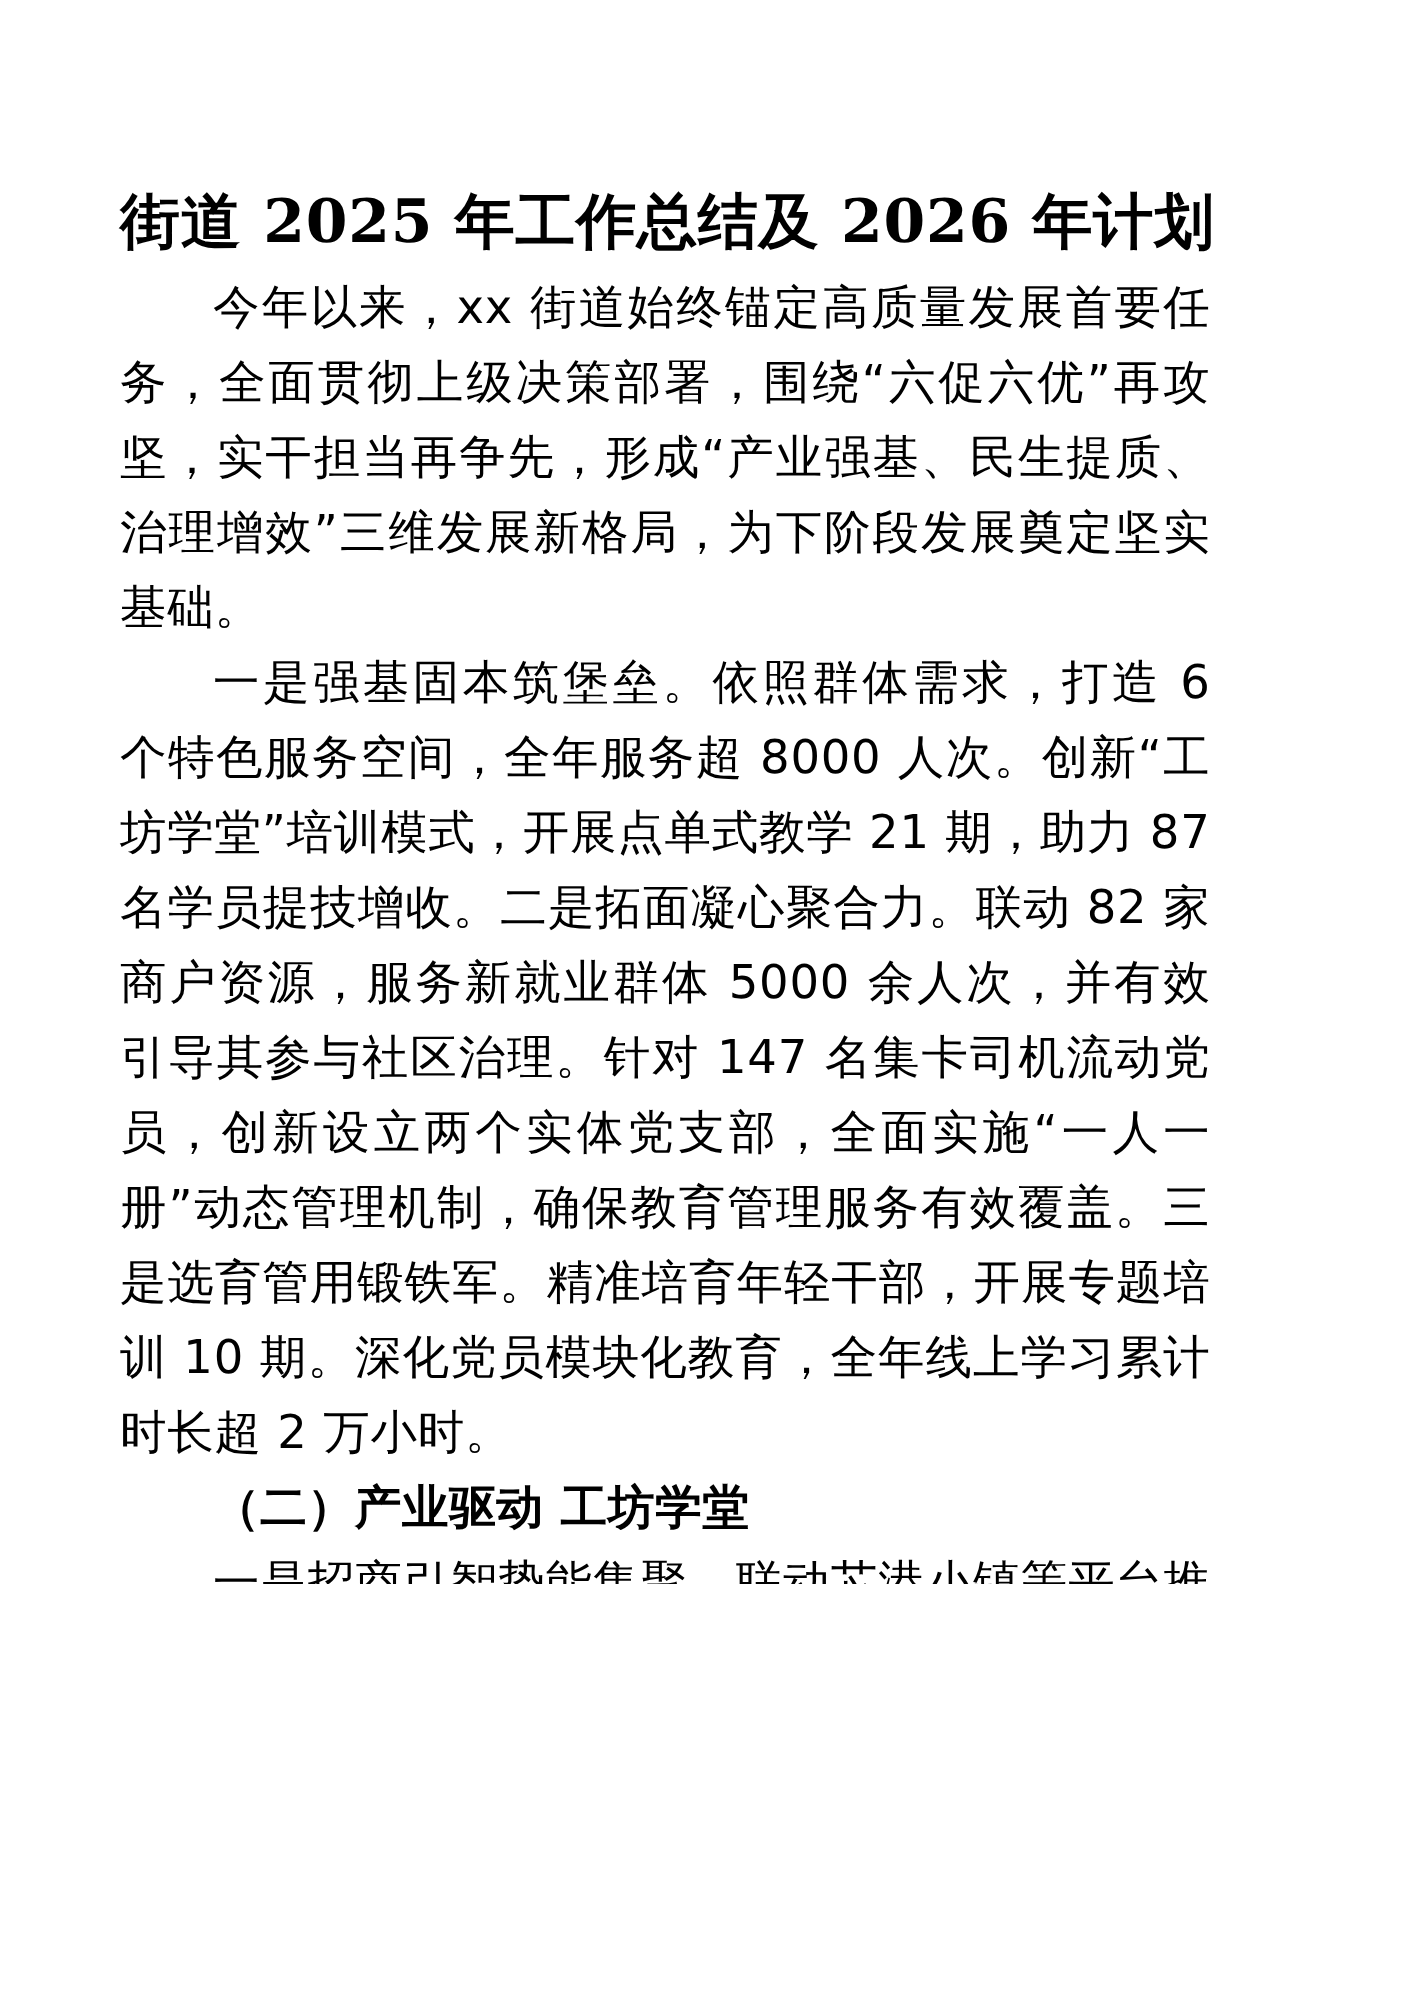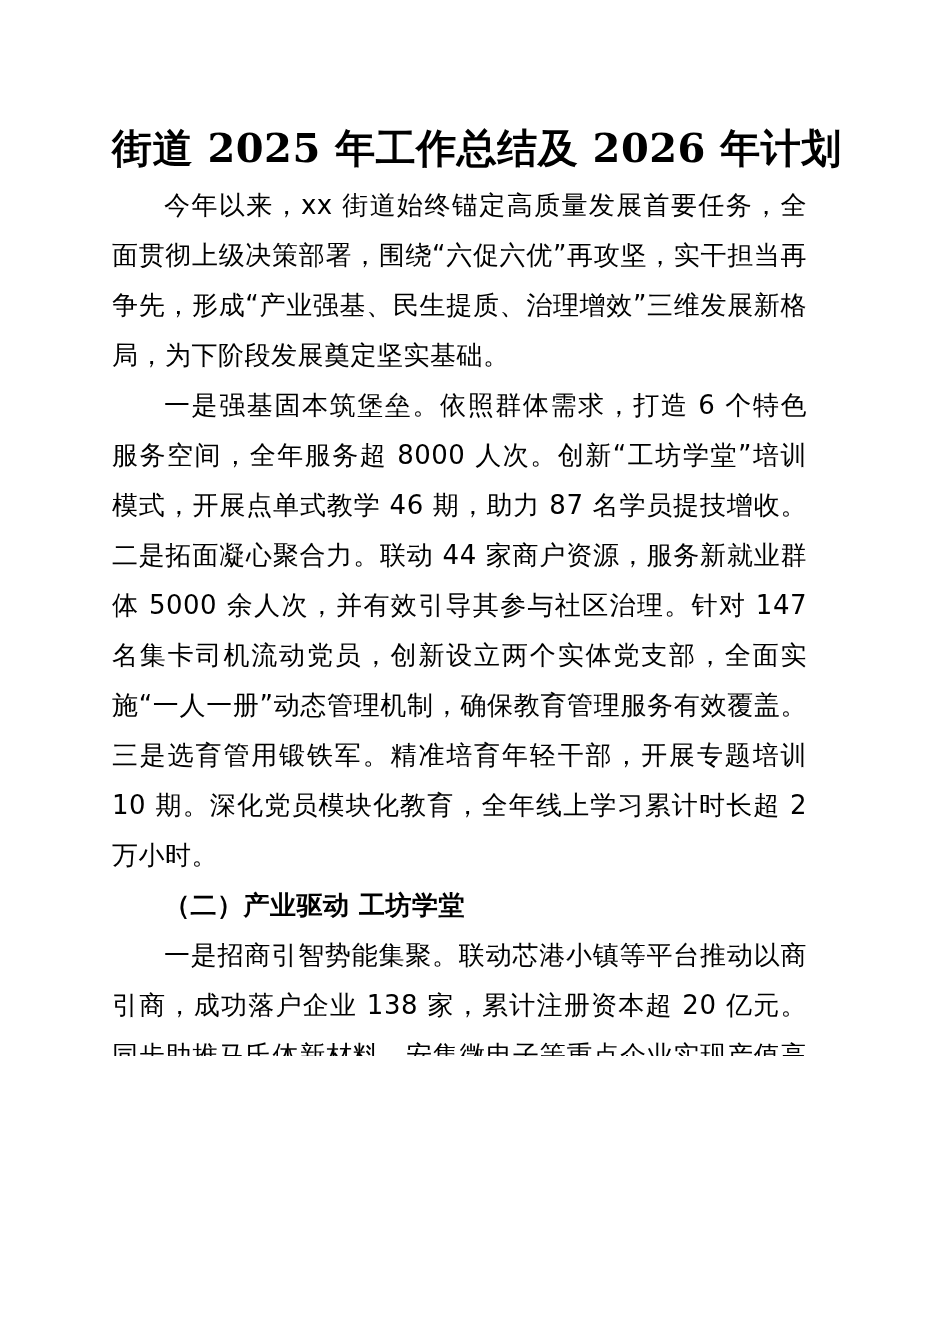--- a/index.html
+++ b/index.html
@@ -11,37 +11,37 @@
     width: 950px;
     height: 1344px;
     overflow: hidden;
   }
   .page {
     box-sizing: border-box;
     width: 950px;
     height: 1056px;
     background: #ffffff;
     color: #000000;
-    padding: 123px 143px 0 112px;
+    padding: 123px 143px 0 80px;
     font-family: "DejaVu Sans", "Liberation Sans", sans-serif;
     overflow: hidden;
   }
   .doc-title {
     margin: 0;
     font-family: "DejaVu Serif", "Liberation Serif", serif;
     font-weight: 700;
     font-size: 40px;
     line-height: 50px;
     text-align: center;
     white-space: nowrap;
     letter-spacing: 0.5px;
   }
   .para {
     margin: 0;
-    font-size: 26px;
+    font-size: 31px;
     line-height: 50px;
     text-align: justify;
     text-justify: inter-character;
     text-indent: 2em;
     letter-spacing: 0.5px;
   }
   .para.first {
     margin-top: 7px;
   }
   .section-heading {
@@ -57,19 +57,19 @@
 <body>
 
 <div class="page">
 
   <h1 class="doc-title">街道 2025 年工作总结及 2026 年计划</h1>
 
   <p class="para first">今年以来，xx 街道始终锚定高质量发展首要任务，全面贯彻上级决策部署，围绕“六促六优”再攻坚，实干担当再争先，形成“产业强基、民生提质、治理增效”三维发展新格局，为下阶段发展奠定坚实基础。</p>
 
 
 
-  <p class="para">一是强基固本筑堡垒。依照群体需求，打造 6 个特色服务空间，全年服务超 8000 人次。创新“工坊学堂”培训模式，开展点单式教学 46 期，助力 87 名学员提技增收。二是拓面凝心聚合力。联动 44 家商户资源，服务新就业群体 5000 余人次，并有效引导其参与社区治理。针对 147 名集卡司机流动党员，创新设立两个实体党支部，全面实施“一人一册”动态管理机制，确保教育管理服务有效覆盖。三是选育管用锻铁军。精准培育年轻干部，开展专题培训 10 期。深化党员模块化教育，全年线上学习累计时长超 2 万小时。</p>
+  <p class="para">一是强基固本筑堡垒。依照群体需求，打造 6 个特色服务空间，全年服务超 8000 人次。创新“工坊学堂”培训模式，开展点单式教学 21 期，助力 87 名学员提技增收。二是拓面凝心聚合力。联动 82 家商户资源，服务新就业群体 5000 余人次，并有效引导其参与社区治理。针对 147 名集卡司机流动党员，创新设立两个实体党支部，全面实施“一人一册”动态管理机制，确保教育管理服务有效覆盖。三是选育管用锻铁军。精准培育年轻干部，开展专题培训 10 期。深化党员模块化教育，全年线上学习累计时长超 2 万小时。</p>
 
   <p class="para sub-heading">（二）产业驱动 工坊学堂</p>
 
   <p class="para">一是招商引智势能集聚。联动芯港小镇等平台推动以商引商，成功落户企业 138 家，累计注册资本超 20 亿元。同步助推马氏体新材料、安集微电子等重点企业实现产值高位增长。二是聚才育新活力迸发。成立青年企业家专委</p>
 
 </div>
 
 </body></html>

